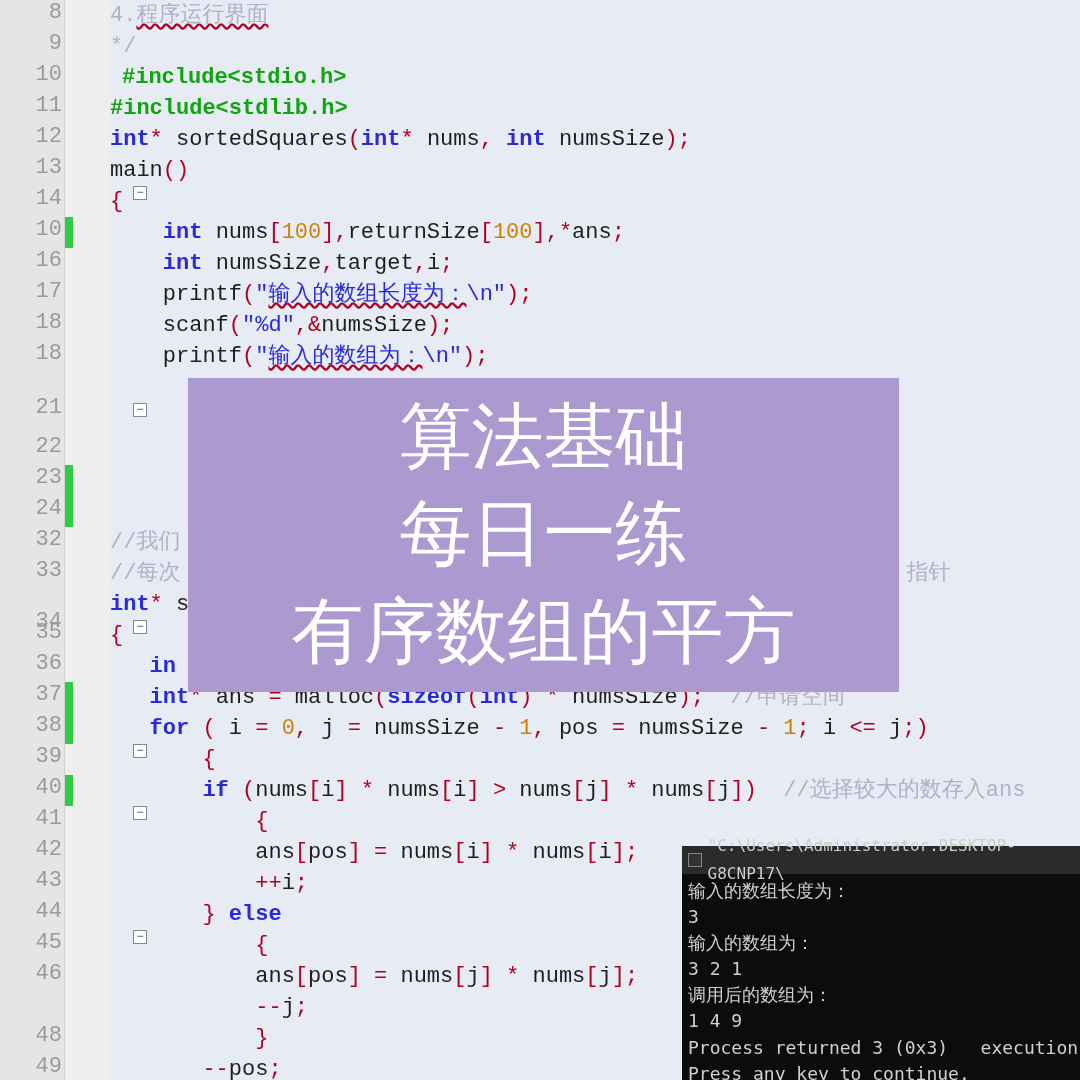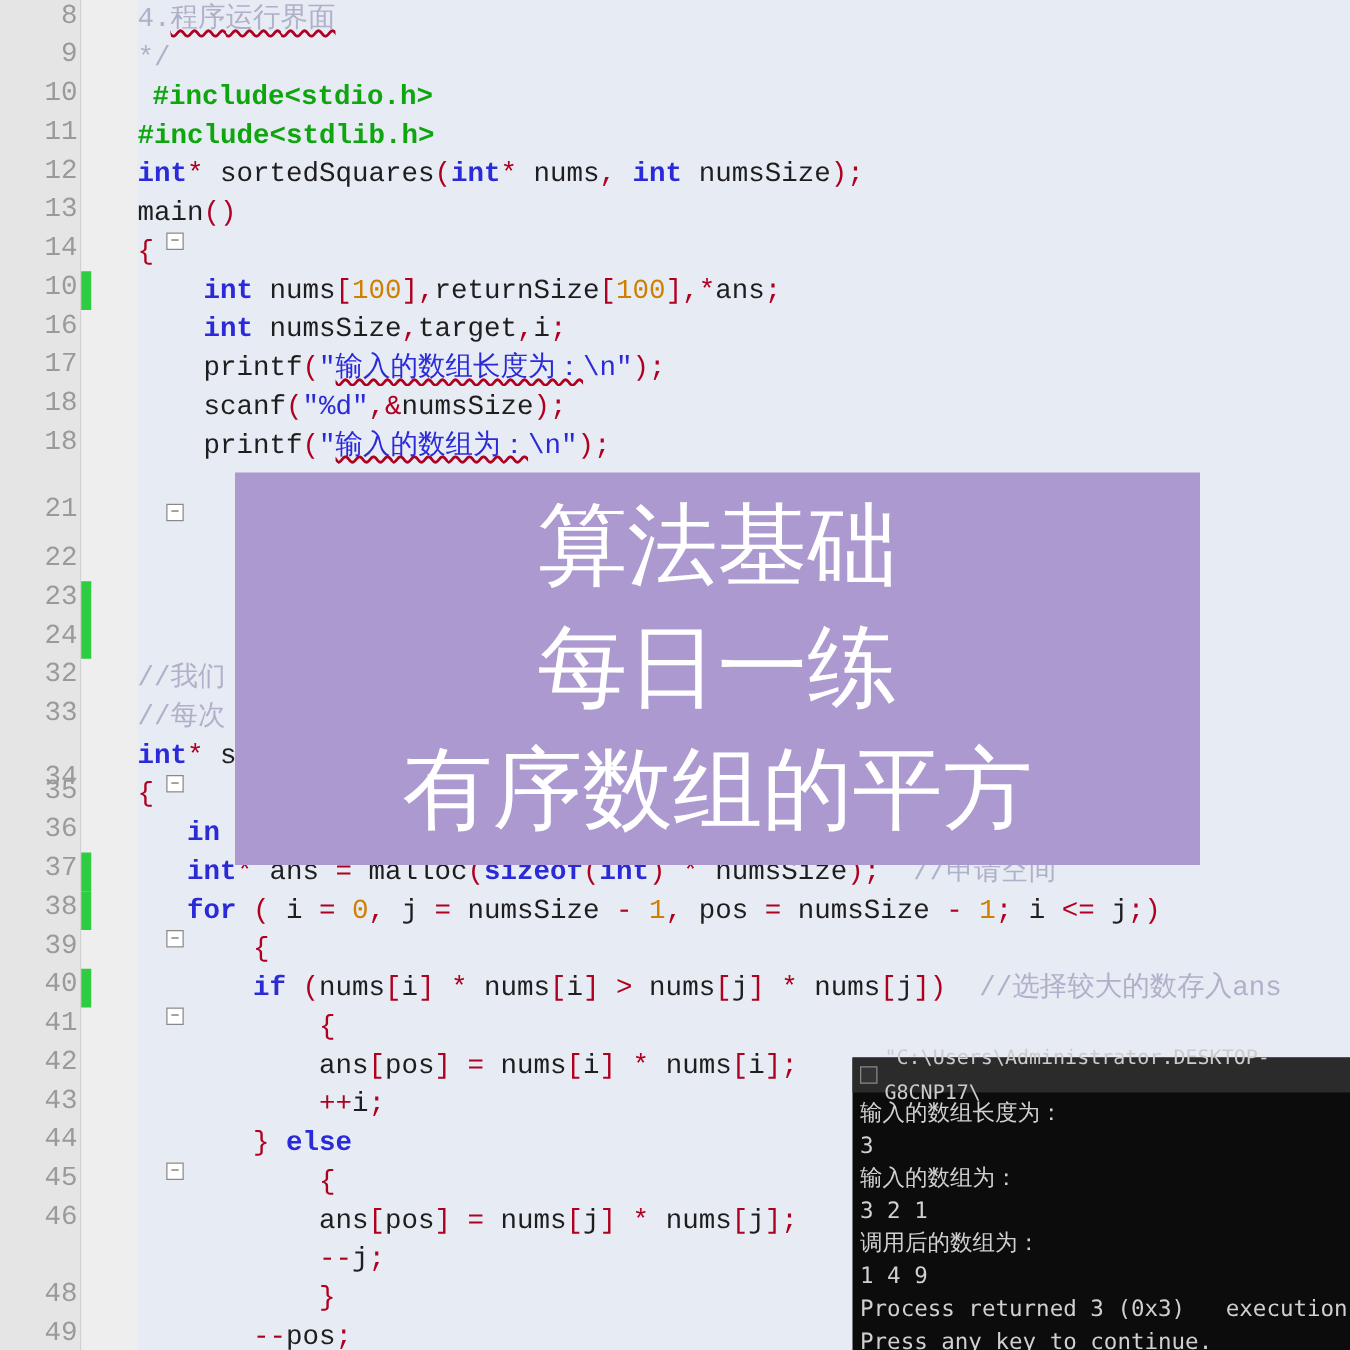--- a/index.html
+++ b/index.html
@@ -70,21 +70,21 @@
   .op { color: #B00020; }
   .num { color: #D08000; }
   .str { color: #2A2AD8; }
   .cmt { color: #B0B0CA; }
   .spell { text-decoration: underline wavy #B00020; }
   .black { color: #1e1e1e; }
   .banner {
     position: absolute;
     left: 188px;
     top: 378px;
-    width: 772px;
+    width: 711px;
     height: 314px;
     background: #AB99D0;
     display: flex;
     flex-direction: column;
     align-items: center;
     justify-content: center;
     color: #fff;
     font-family: "STKaiti", "KaiTi", serif;
     font-size: 72px;
     line-height: 1.35;

